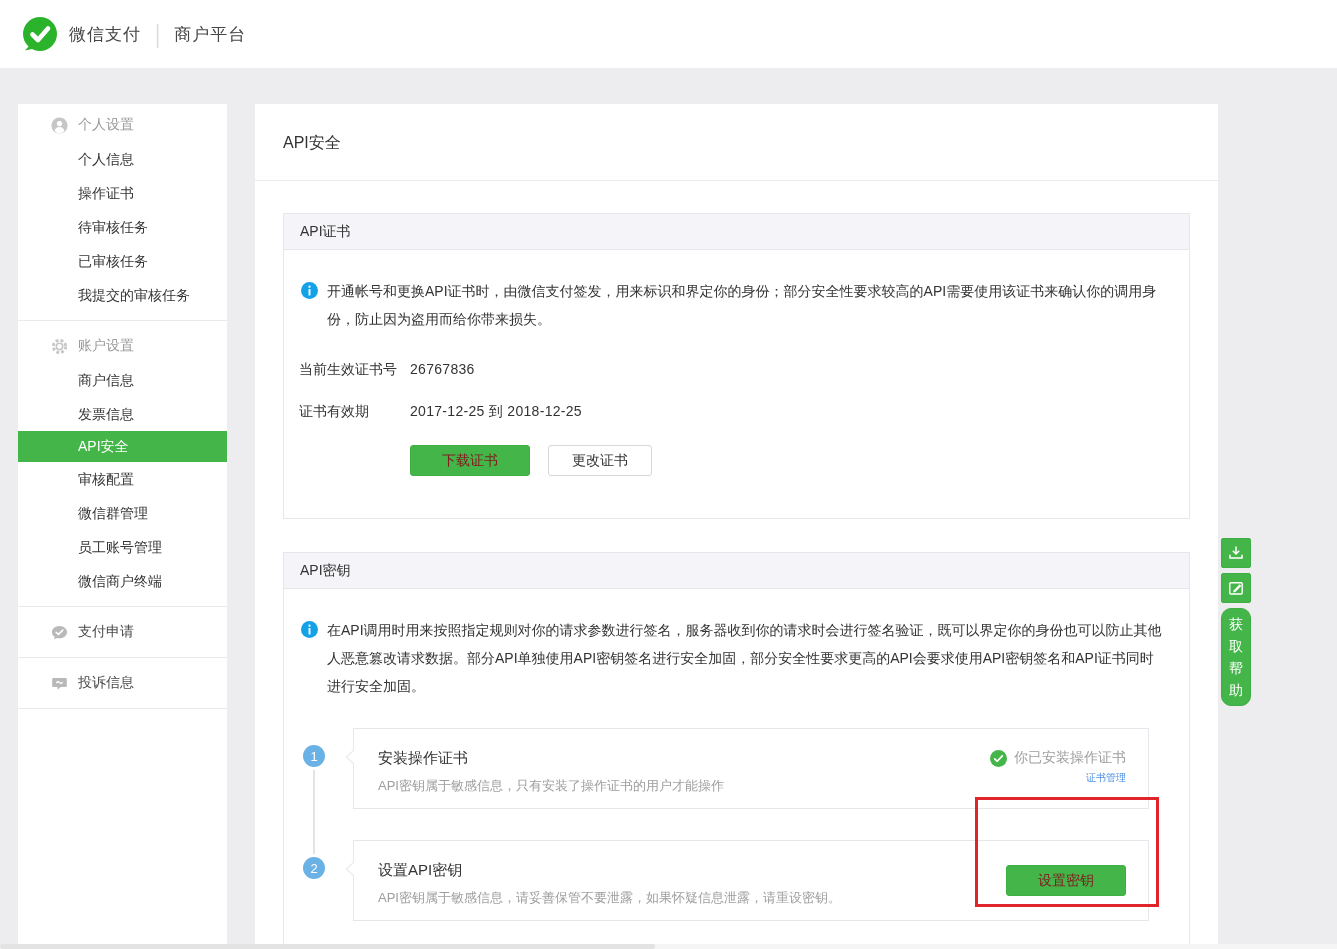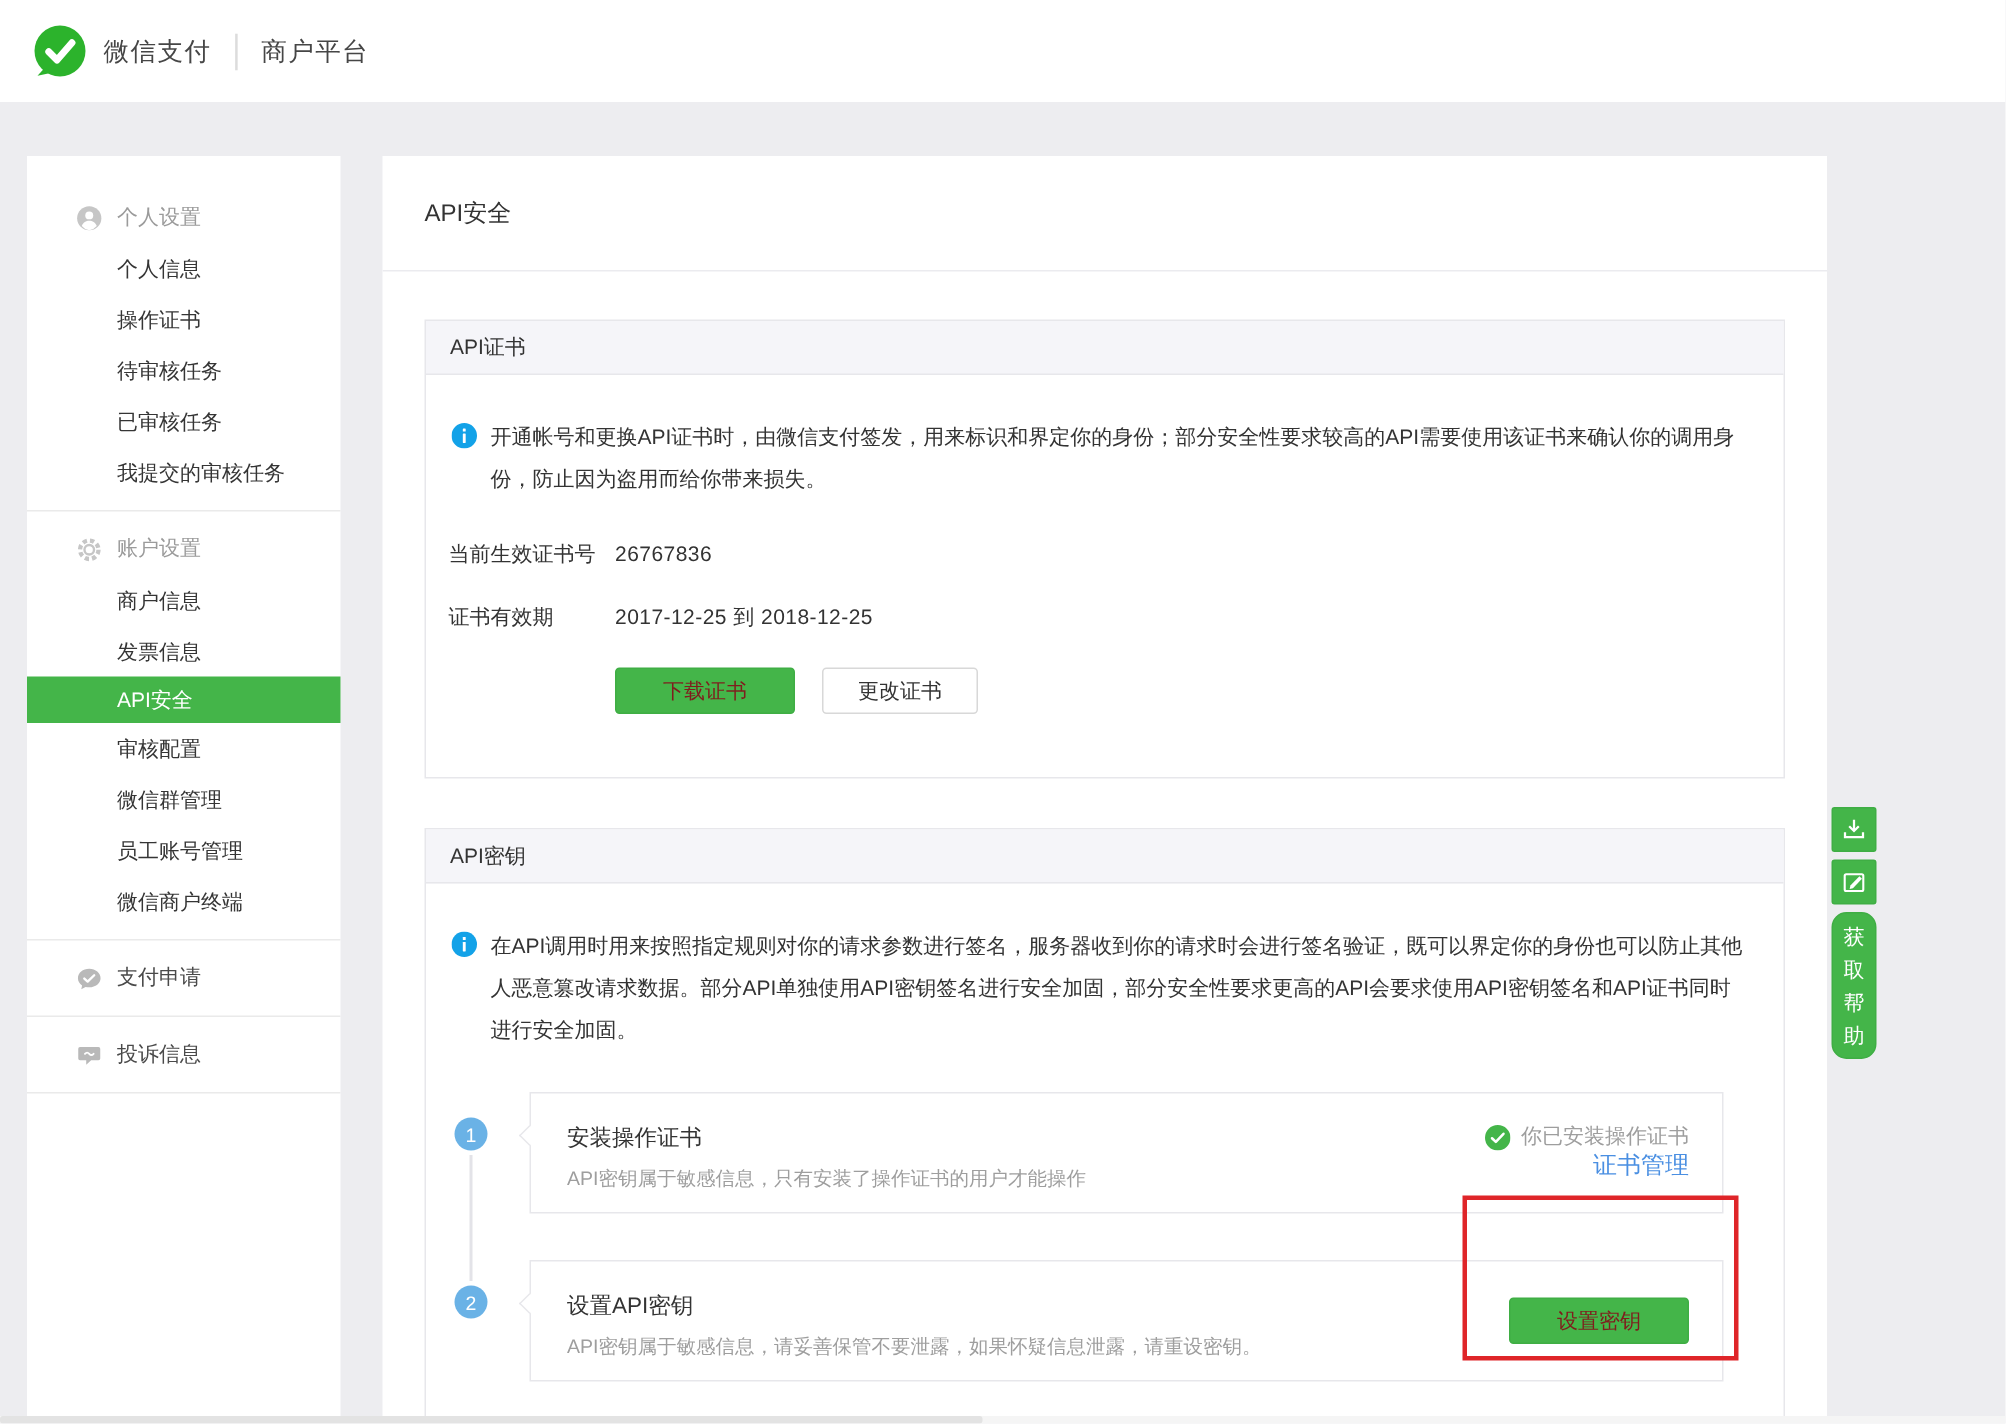--- a/index.html
+++ b/index.html
@@ -11,21 +11,21 @@
   .topbar { position:absolute; top:0; left:0; width:100%; height:68px; background:#fff; z-index:2; }
   .brand { position:absolute; left:22px; top:0; height:68px; display:flex; align-items:center; cursor:pointer; }
   .logo { width:36px; height:36px; display:inline-flex; margin-right:11px; }
   .brand-name, .brand-platform { font-size:17px; color:#464646; letter-spacing:1px; }
   .brand-sep { font-size:20px; color:#dcdcdc; margin:0 14px; font-weight:200; transform:scaleY(1.3); }
   .topnav { position:absolute; left:321px; top:0; height:68px; display:flex; }
   .nav-item { position:relative; display:block; padding:0 24px; line-height:68px; font-size:16px; color:#333; text-decoration:none; cursor:pointer; }
   .nav-item.active::after { content:""; position:absolute; left:0; right:0; bottom:0; height:4px; background:#44b549; }
 
   
-  .sidebar { position:absolute; left:18px; top:104px; width:209px; bottom:5px; background:#fff; padding-top:24px; font-size:14px; }
+  .sidebar { position:absolute; left:18px; top:104px; width:209px; bottom:5px; background:#fff; padding-top:4px; font-size:14px; }
   .side-head { height:34px; display:flex; align-items:center; padding-left:33px; color:#9b9b9b; cursor:default; }
   .side-head.solo { color:#4a4a4a; cursor:pointer; }
   .side-ico { width:17px; height:17px; display:inline-flex; margin-right:10px; flex:0 0 auto; }
   .side-item { display:block; height:34px; line-height:34px; padding-left:60px; color:#353535; text-decoration:none; cursor:pointer; }
   .side-item.active { background:#44b549; color:#fff; height:31px; line-height:31px; }
   .side-sep { border-top:1px solid #eaeaea; margin:8px 0; }
 
   
   .content { position:absolute; left:255px; top:104px; width:963px; bottom:5px; background:#fff; overflow:hidden; }
   .page-title { height:77px; line-height:77px; padding-left:28px; font-size:16px; color:#333; border-bottom:1px solid #ebebef; }
@@ -50,21 +50,21 @@
   .step { display:flex; margin-bottom:31px; }
   .step:last-child { margin-bottom:0; }
   .step-num { width:22px; height:22px; flex:0 0 auto; margin-top:17px; border-radius:50%; background:#6ab2e6; color:#fff; font-size:13px; display:flex; align-items:center; justify-content:center; position:relative; z-index:1; }
   .step-card { position:relative; width:796px; height:81px; margin-left:28px; border:1px solid #e7e7eb; background:#fff; display:flex; justify-content:space-between; padding:20px 22px 0 24px; }
   .step-notch { position:absolute; left:-6px; top:23px; width:10px; height:10px; background:#fff; border-left:1px solid #e7e7eb; border-bottom:1px solid #e7e7eb; transform:rotate(45deg); }
   .step-title { font-size:15px; color:#333; }
   .step-desc { margin-top:9px; font-size:13px; color:#9e9e9e; }
   .step-side { text-align:right; flex:0 0 auto; }
   .step-status { display:flex; align-items:center; gap:7px; font-size:14px; color:#9e9e9e; justify-content:flex-end; }
   .check-ico { width:17px; height:17px; display:inline-flex; }
-  .step-link { display:inline-block; margin-top:0; color:#4a8fe2; font-size:16px; text-decoration:none; cursor:pointer; }
+  .step-link { display:inline-block; margin-top:0; color:#4a8fe2; font-size:10px; text-decoration:none; cursor:pointer; }
   .step-btn { margin-top:4px; width:105px; }
 
   
   .float-tools { position:absolute; left:1221px; top:538px; width:30px; display:flex; flex-direction:column; gap:5px; z-index:3; }
   .ft-btn { width:30px; background:#44b549; border:1px solid #3fae44; border-radius:2px; color:#fff; cursor:pointer; display:flex; align-items:center; justify-content:center; padding:0; }
   .ft-btn.sq { height:30px; }
   .ft-btn.tall { height:98px; font-size:14px; font-family:inherit;border-radius:10px; }
   .ft-btn.tall span { display:block; width:15px; line-height:22px; word-break:break-all; text-align:center; }
 
   

